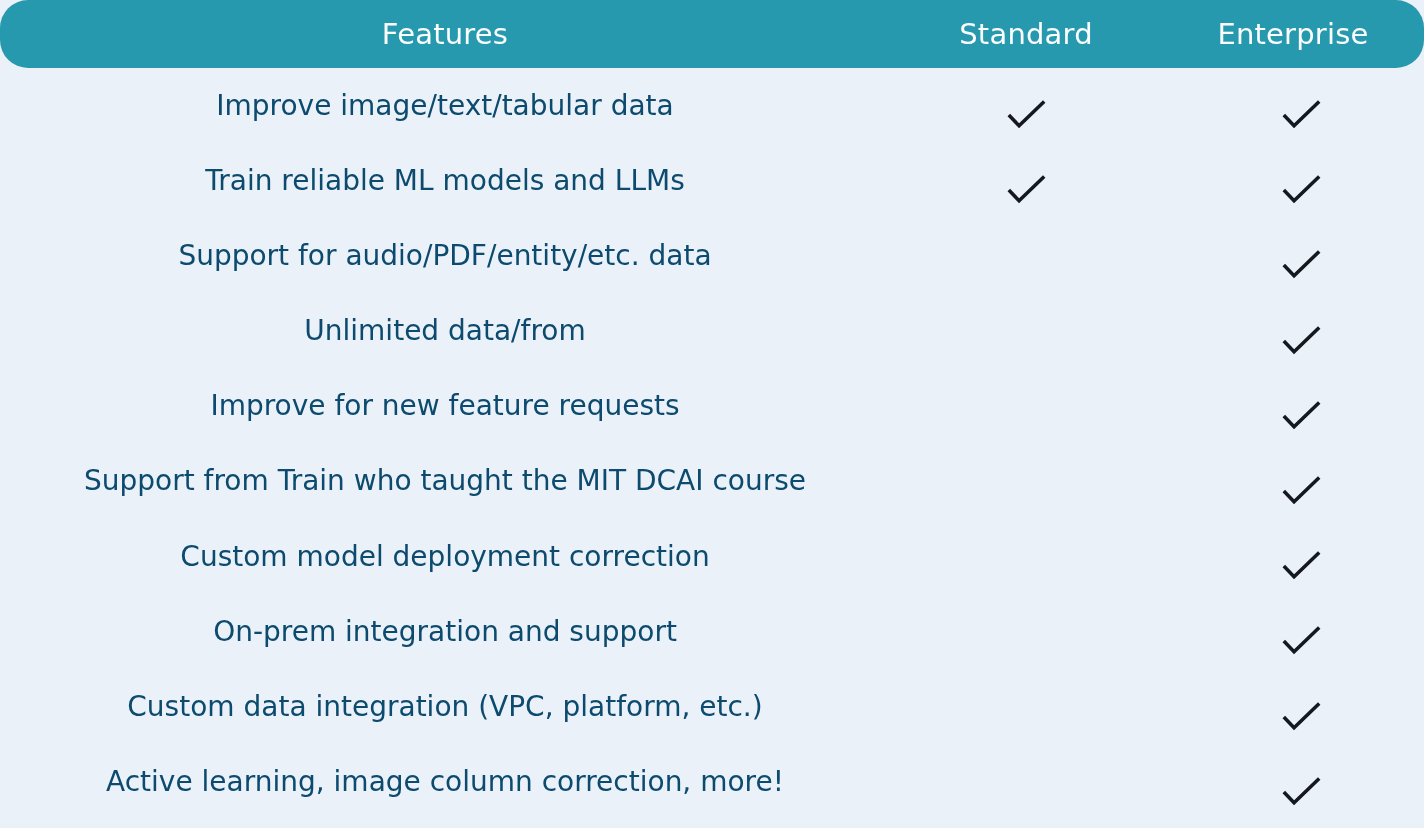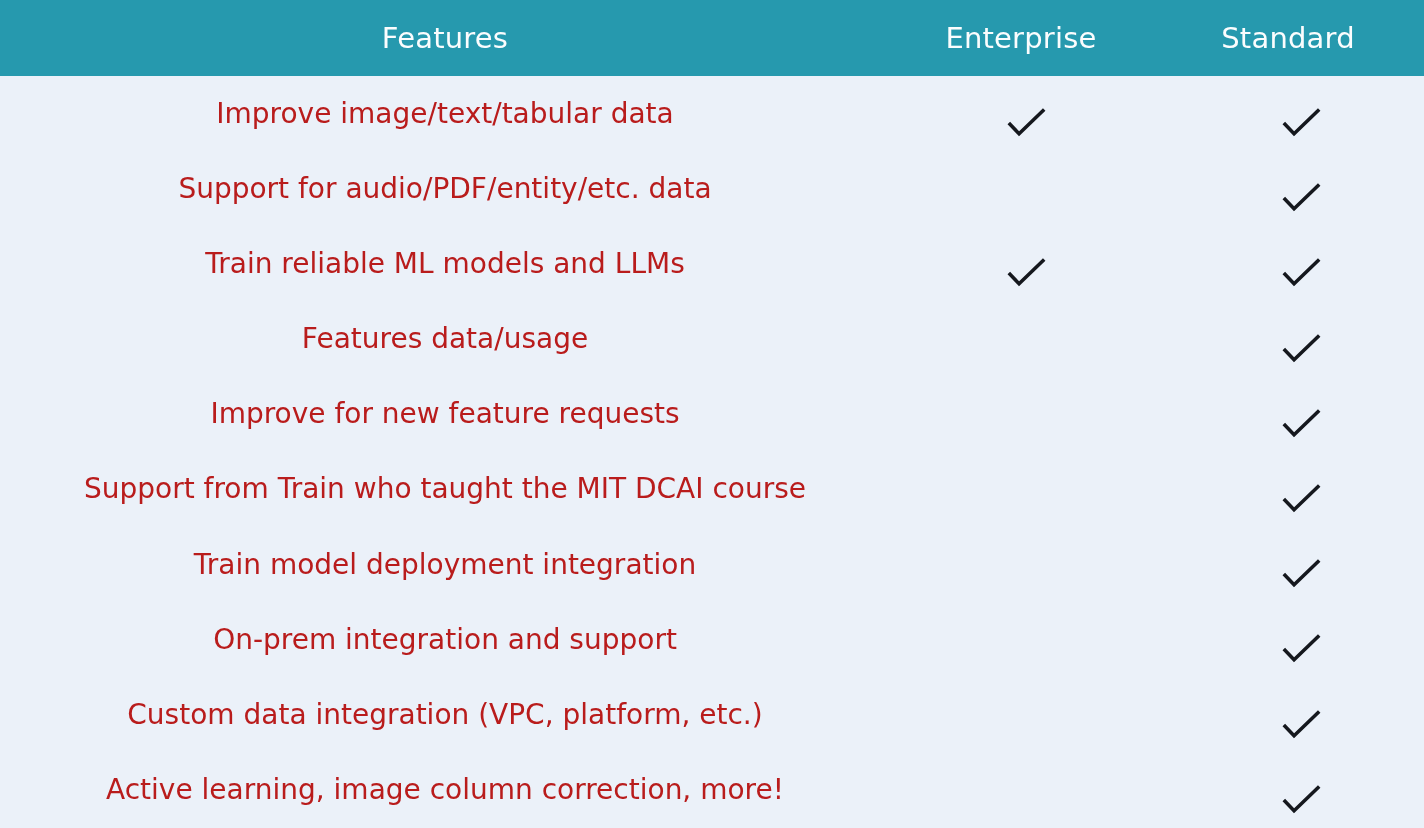--- a/index.html
+++ b/index.html
@@ -10,23 +10,24 @@
     position: relative;
     width: 1424px;
     height: 828px;
     background: #ebf1f9;
     overflow: hidden;
   }
 
   
   .header-row {
     display: flex;
-    height: 76px;
+    height: 68px;
     background: #2699ae;
     align-items: center;
+    border-radius: 28px;
   }
   .header-cell {
     color: #fbfdfe;
     font-size: 29px;
     font-weight: 500;
     letter-spacing: 0.2px;
     display: flex;
     align-items: center;
     justify-content: center;
   }
@@ -42,21 +43,21 @@
     height: 75.2px;
     display: flex;
     align-items: center;
   }
   .cell {
     display: flex;
     align-items: center;
     justify-content: center;
   }
   .feature-text {
-    color: #b91c1c;
+    color: #0c4a6e;
     font-size: 28px;
     font-weight: 500;
     line-height: 1.15;
     white-space: nowrap;
   }
 
   
   .check-icon {
     width: 41px;
     height: 31px;
@@ -72,22 +73,22 @@
     stroke-linejoin: miter;
   }
 </style>
 </head>
 <body>
 
 <div class="page">
 
   <div class="header-row">
     <div class="header-cell c-feature">Features</div>
+    <div class="header-cell c-standard">Standard</div>
     <div class="header-cell c-enterprise">Enterprise</div>
-    <div class="header-cell c-standard">Standard</div>
   </div>
 
   <div class="rows" id="rows">
     <div class="row">
       <div class="cell c-feature">
         <span class="feature-text">Improve image/text/tabular data</span>
       </div>
       <div class="cell c-standard">
     <svg class="check-icon" viewBox="0 0 44 33" aria-hidden="true">
       <polyline points="3,17 14,28.5 41,2.5"></polyline>
@@ -95,49 +96,49 @@
   </div>
       <div class="cell c-enterprise">
     <svg class="check-icon" viewBox="0 0 44 33" aria-hidden="true">
       <polyline points="3,17 14,28.5 41,2.5"></polyline>
     </svg>
   </div>
     </div>
 
     <div class="row">
       <div class="cell c-feature">
+        <span class="feature-text">Train reliable ML models and LLMs</span>
+      </div>
+      <div class="cell c-standard">
+    <svg class="check-icon" viewBox="0 0 44 33" aria-hidden="true">
+      <polyline points="3,17 14,28.5 41,2.5"></polyline>
+    </svg>
+  </div>
+      <div class="cell c-enterprise">
+    <svg class="check-icon" viewBox="0 0 44 33" aria-hidden="true">
+      <polyline points="3,17 14,28.5 41,2.5"></polyline>
+    </svg>
+  </div>
+    </div>
+
+    <div class="row">
+      <div class="cell c-feature">
         <span class="feature-text">Support for audio/PDF/entity/etc. data</span>
       </div>
       <div class="cell c-standard"></div>
       <div class="cell c-enterprise">
     <svg class="check-icon" viewBox="0 0 44 33" aria-hidden="true">
       <polyline points="3,17 14,28.5 41,2.5"></polyline>
     </svg>
   </div>
     </div>
 
     <div class="row">
       <div class="cell c-feature">
-        <span class="feature-text">Train reliable ML models and LLMs</span>
-      </div>
-      <div class="cell c-standard">
-    <svg class="check-icon" viewBox="0 0 44 33" aria-hidden="true">
-      <polyline points="3,17 14,28.5 41,2.5"></polyline>
-    </svg>
-  </div>
-      <div class="cell c-enterprise">
-    <svg class="check-icon" viewBox="0 0 44 33" aria-hidden="true">
-      <polyline points="3,17 14,28.5 41,2.5"></polyline>
-    </svg>
-  </div>
-    </div>
-
-    <div class="row">
-      <div class="cell c-feature">
-        <span class="feature-text">Features data/usage</span>
+        <span class="feature-text">Unlimited data/from</span>
       </div>
       <div class="cell c-standard"></div>
       <div class="cell c-enterprise">
     <svg class="check-icon" viewBox="0 0 44 33" aria-hidden="true">
       <polyline points="3,17 14,28.5 41,2.5"></polyline>
     </svg>
   </div>
     </div>
 
     <div class="row">
@@ -159,21 +160,21 @@
       <div class="cell c-standard"></div>
       <div class="cell c-enterprise">
     <svg class="check-icon" viewBox="0 0 44 33" aria-hidden="true">
       <polyline points="3,17 14,28.5 41,2.5"></polyline>
     </svg>
   </div>
     </div>
 
     <div class="row">
       <div class="cell c-feature">
-        <span class="feature-text">Train model deployment integration</span>
+        <span class="feature-text">Custom model deployment correction</span>
       </div>
       <div class="cell c-standard"></div>
       <div class="cell c-enterprise">
     <svg class="check-icon" viewBox="0 0 44 33" aria-hidden="true">
       <polyline points="3,17 14,28.5 41,2.5"></polyline>
     </svg>
   </div>
     </div>
 
     <div class="row">

